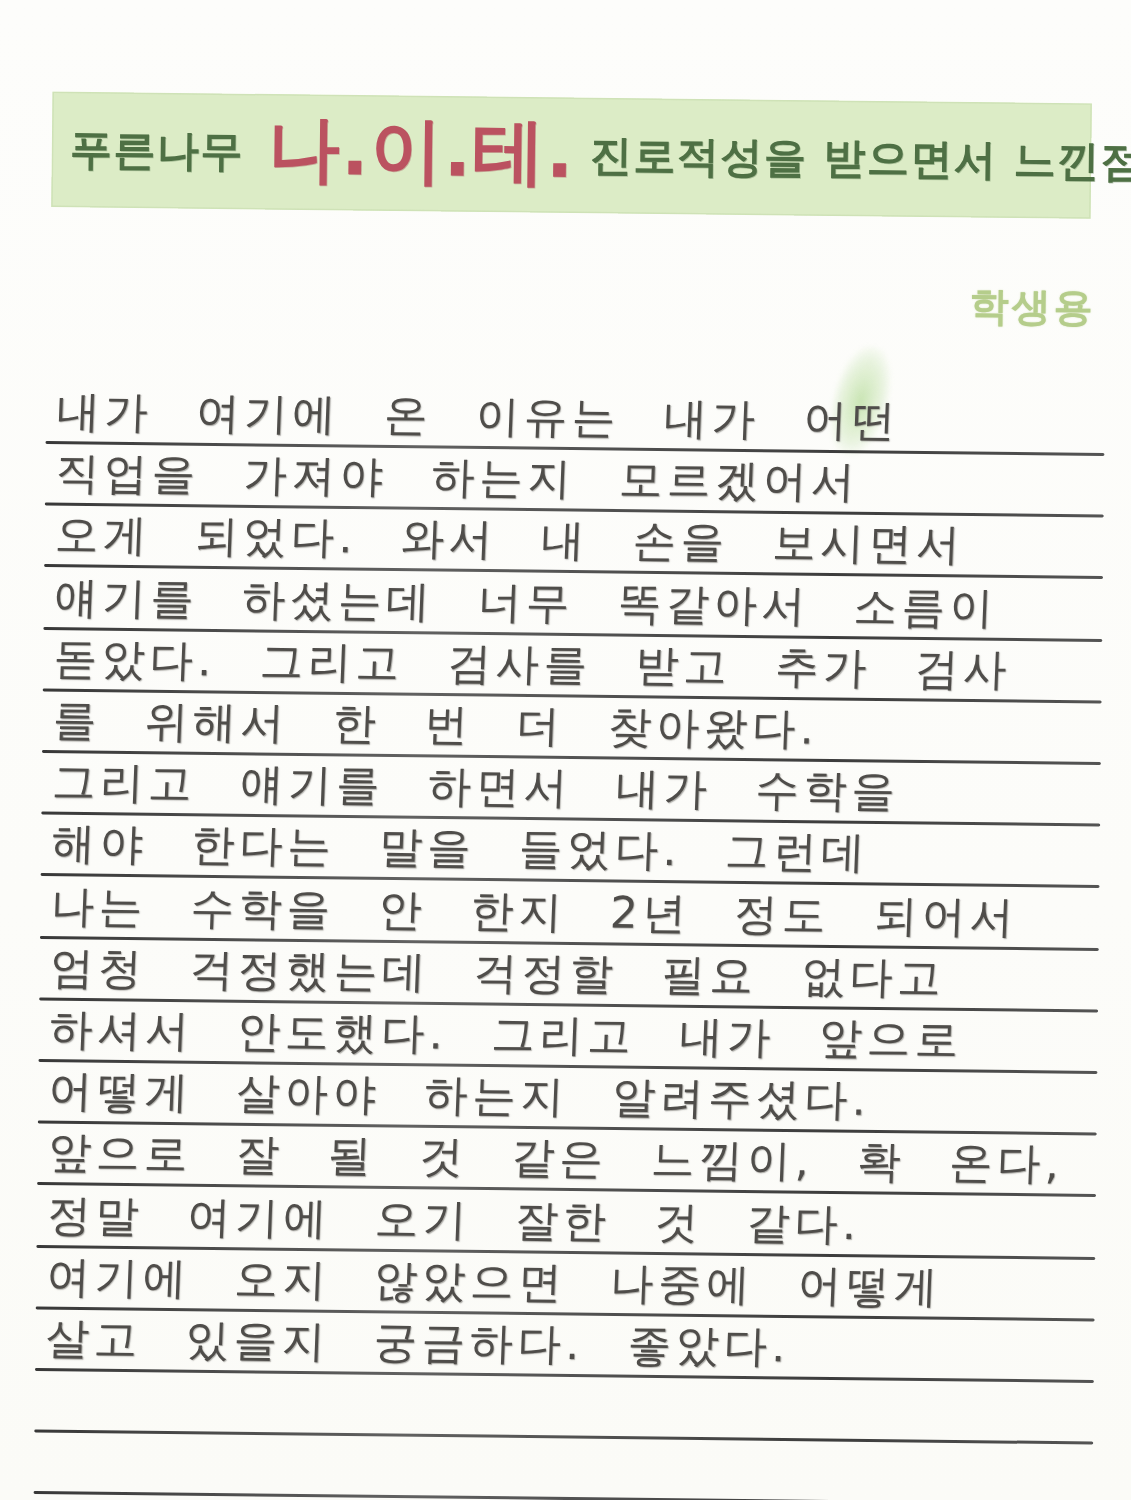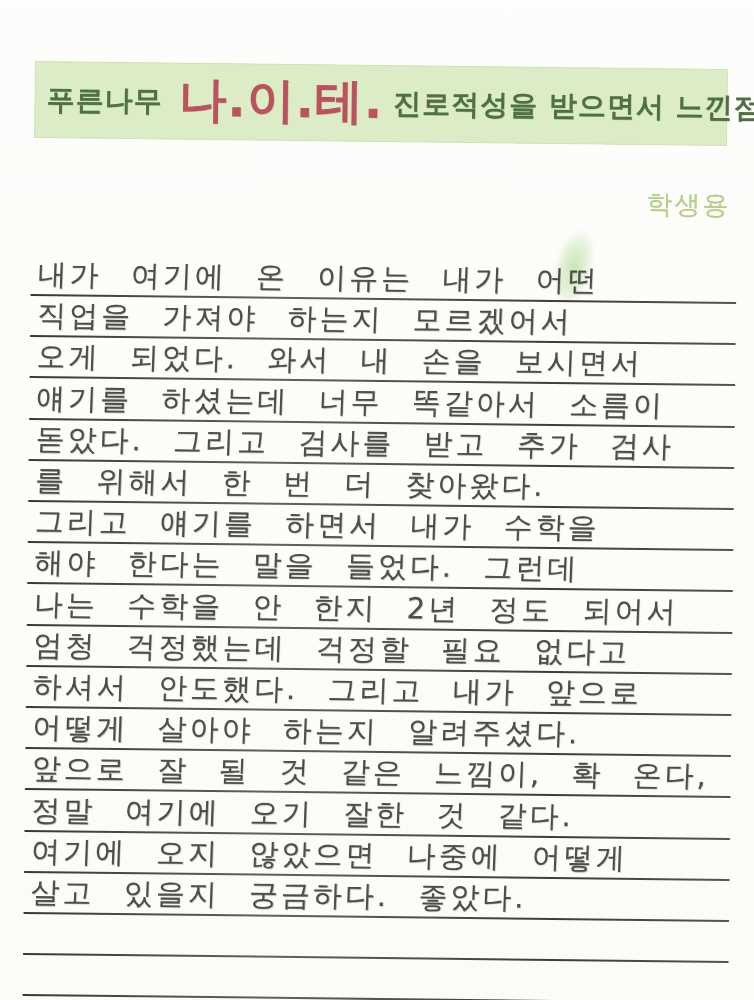--- a/index.html
+++ b/index.html
@@ -52,21 +52,21 @@
     font-weight: bold;
     color: #4e7044;
     letter-spacing: 1px;
     text-shadow: 0.5px 0.5px 0 rgba(78,112,68,0.35);
   }
   .student-label {
     position: absolute;
     left: 648px;
     top: 180px;
     font-size: 26px;
-    font-weight: normal;
+    font-weight: bold;
     color: #aec87f;
     letter-spacing: 2px;
     opacity: 0.9;
     text-shadow: 0 0 1px rgba(174,200,127,0.7);
   }
   .smudge {
     position: absolute;
     left: 558px;
     top: 224px;
     width: 36px;

